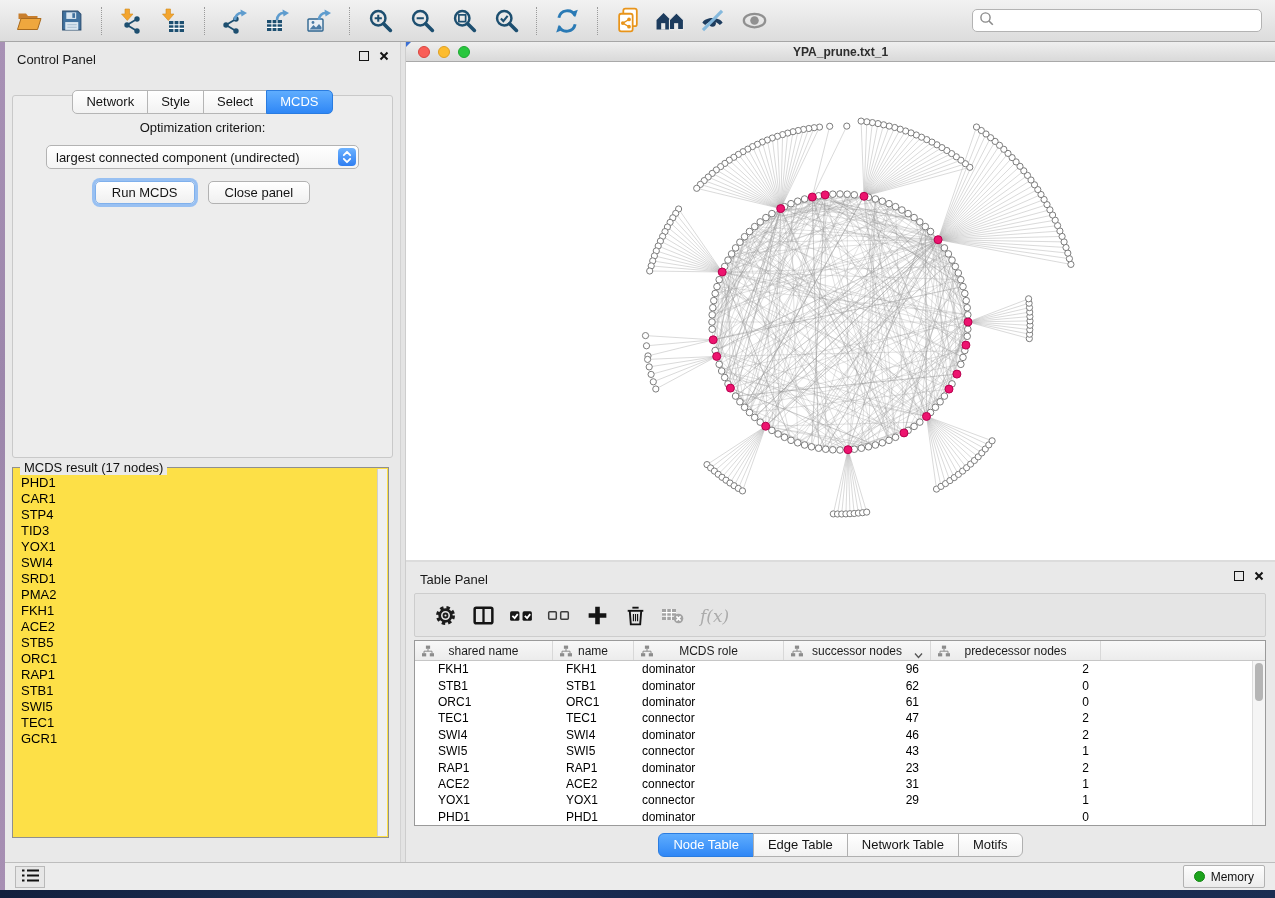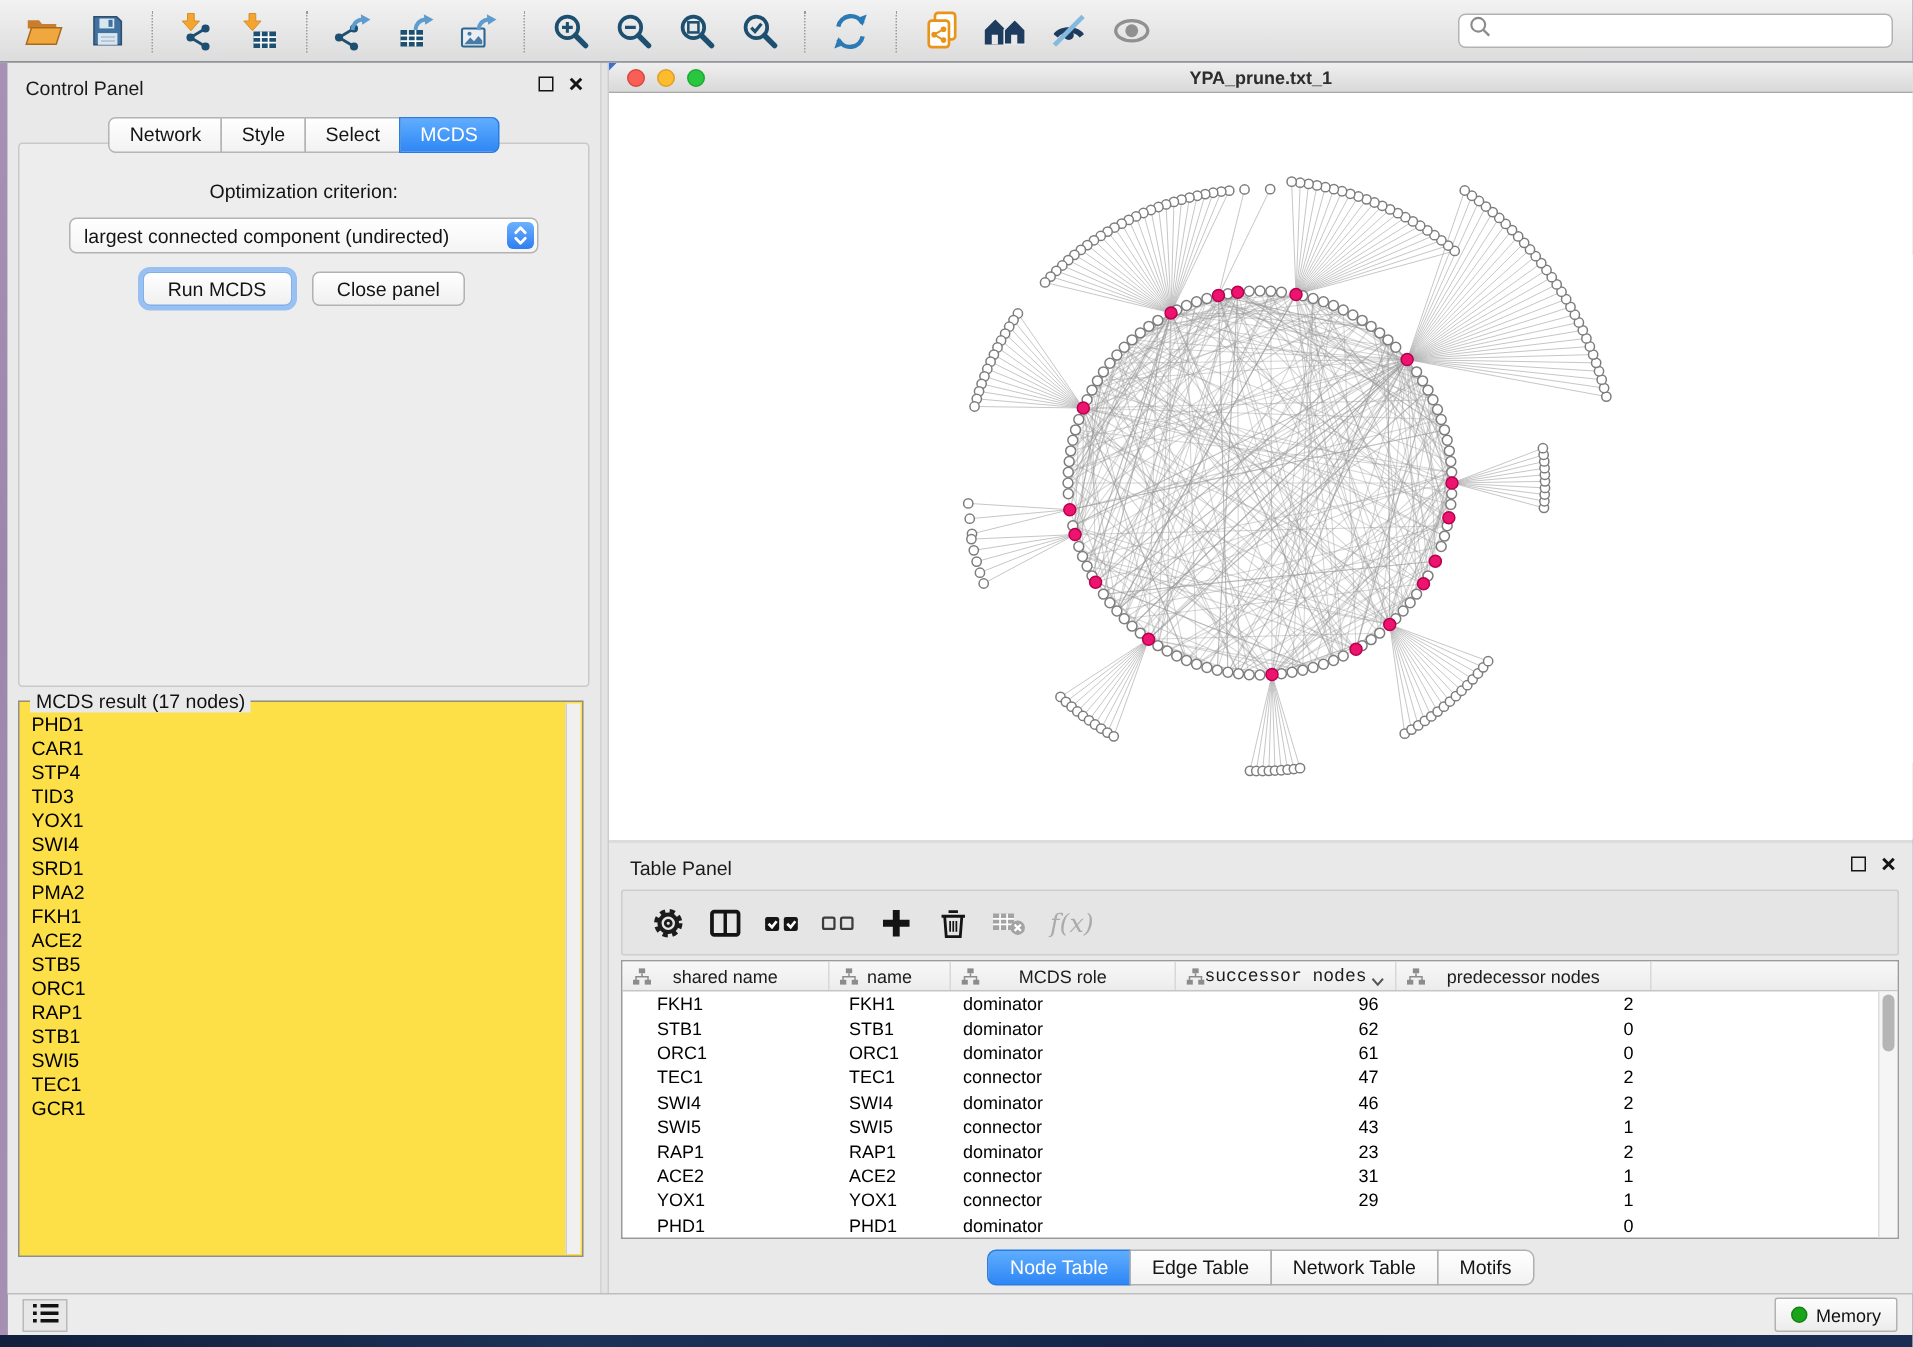--- a/index.html
+++ b/index.html
@@ -21,21 +21,21 @@
   
   .workspace{position:absolute;left:5px;top:42px;width:1270px;height:820px;background:#e9e9e9;display:flex}
 
   
   .control-panel{width:395px;height:100%;position:relative;background:#e9e9e9;flex:none}
   .cp-header{height:28px;padding:8px 12px 0;position:relative}
   .panel-title{font-size:13px;color:#1a1a1a}
   .panel-btns{position:absolute;right:11px;top:9px;display:flex;gap:10px;align-items:center}
   .float-btn{width:10px;height:10px;border:1.6px solid #141414;display:inline-block}
   .close-btn{display:inline-flex}
-  .cp-tabs{position:relative;z-index:2;display:flex;justify-content:center;margin-top:8px}
+  .cp-tabs{position:relative;z-index:2;display:flex;justify-content:center;margin-top:20px}
   .cp-tab{font-size:13px;padding:3px 13px 4px;background:linear-gradient(#ffffff,#f2f2f2);border:1px solid #b5b5b5;margin-left:-1px;color:#141414;cursor:default}
   .cp-tab:first-child{border-radius:5px 0 0 5px;margin-left:0}
   .cp-tab:last-child{border-radius:0 5px 5px 0}
   .cp-tab.selected{background:linear-gradient(#5fadfe,#2f87f6);border-color:#2a7ce0;color:#fff}
   .cp-body{position:absolute;left:7px;right:7px;top:53px;height:363px;background:#ededed;border:1px solid #c9c9c9;border-radius:3px;z-index:1}
   .opt-label{margin-top:24px;text-align:center;font-size:13px;color:#141414}
   .dropdown{position:relative;margin:10px auto 0;width:313px;height:24px;background:linear-gradient(#ffffff,#f4f4f4);border:1px solid #b3b3b3;border-radius:5px;display:flex;align-items:center;padding-left:9px;cursor:default}
   .dd-text{font-size:13px;color:#141414}
   .stepper{position:absolute;right:2px;top:2px;bottom:2px;width:18px;border-radius:4px;background:linear-gradient(#6cb2ff,#2f7ef1);display:flex;align-items:center;justify-content:center}
   .btn-row{margin-top:12px;display:flex;justify-content:center;gap:13px}
@@ -1213,21 +1213,21 @@
               </div>
               <div class="th-cell" style="width: 150px;">
                 <span class="hier"><svg width="12" height="12" viewBox="0 0 12 12">
                     <path d="M6 3.8v2.4 M2 8.5V6.2h8v2.3" stroke="#8c8c8c" stroke-width="1" fill="none"></path>
                     <rect x="3.9" y="0.6" width="4.2" height="3.2" fill="#8c8c8c"></rect>
                     <rect x="0" y="8.2" width="4.2" height="3.2" fill="#8c8c8c"></rect>
                     <rect x="7.8" y="8.2" width="4.2" height="3.2" fill="#8c8c8c"></rect>
                   </svg></span>
                 <span>MCDS role</span>
               </div>
-              <div class="th-cell" style="width: 147px; font-family: Liberation Mono, monospace;">
+              <div class="th-cell" style="width: 147px;">
                 <span class="hier"><svg width="12" height="12" viewBox="0 0 12 12">
                     <path d="M6 3.8v2.4 M2 8.5V6.2h8v2.3" stroke="#8c8c8c" stroke-width="1" fill="none"></path>
                     <rect x="3.9" y="0.6" width="4.2" height="3.2" fill="#8c8c8c"></rect>
                     <rect x="0" y="8.2" width="4.2" height="3.2" fill="#8c8c8c"></rect>
                     <rect x="7.8" y="8.2" width="4.2" height="3.2" fill="#8c8c8c"></rect>
                   </svg></span>
                 <span>successor nodes</span>
                 <span class="chev"><svg width="9" height="7" viewBox="0 0 9 7">
                     <path d="M1 1.5l3.5 4L8 1.5" fill="none" stroke="#555" stroke-width="1.3"></path>
                   </svg></span>

